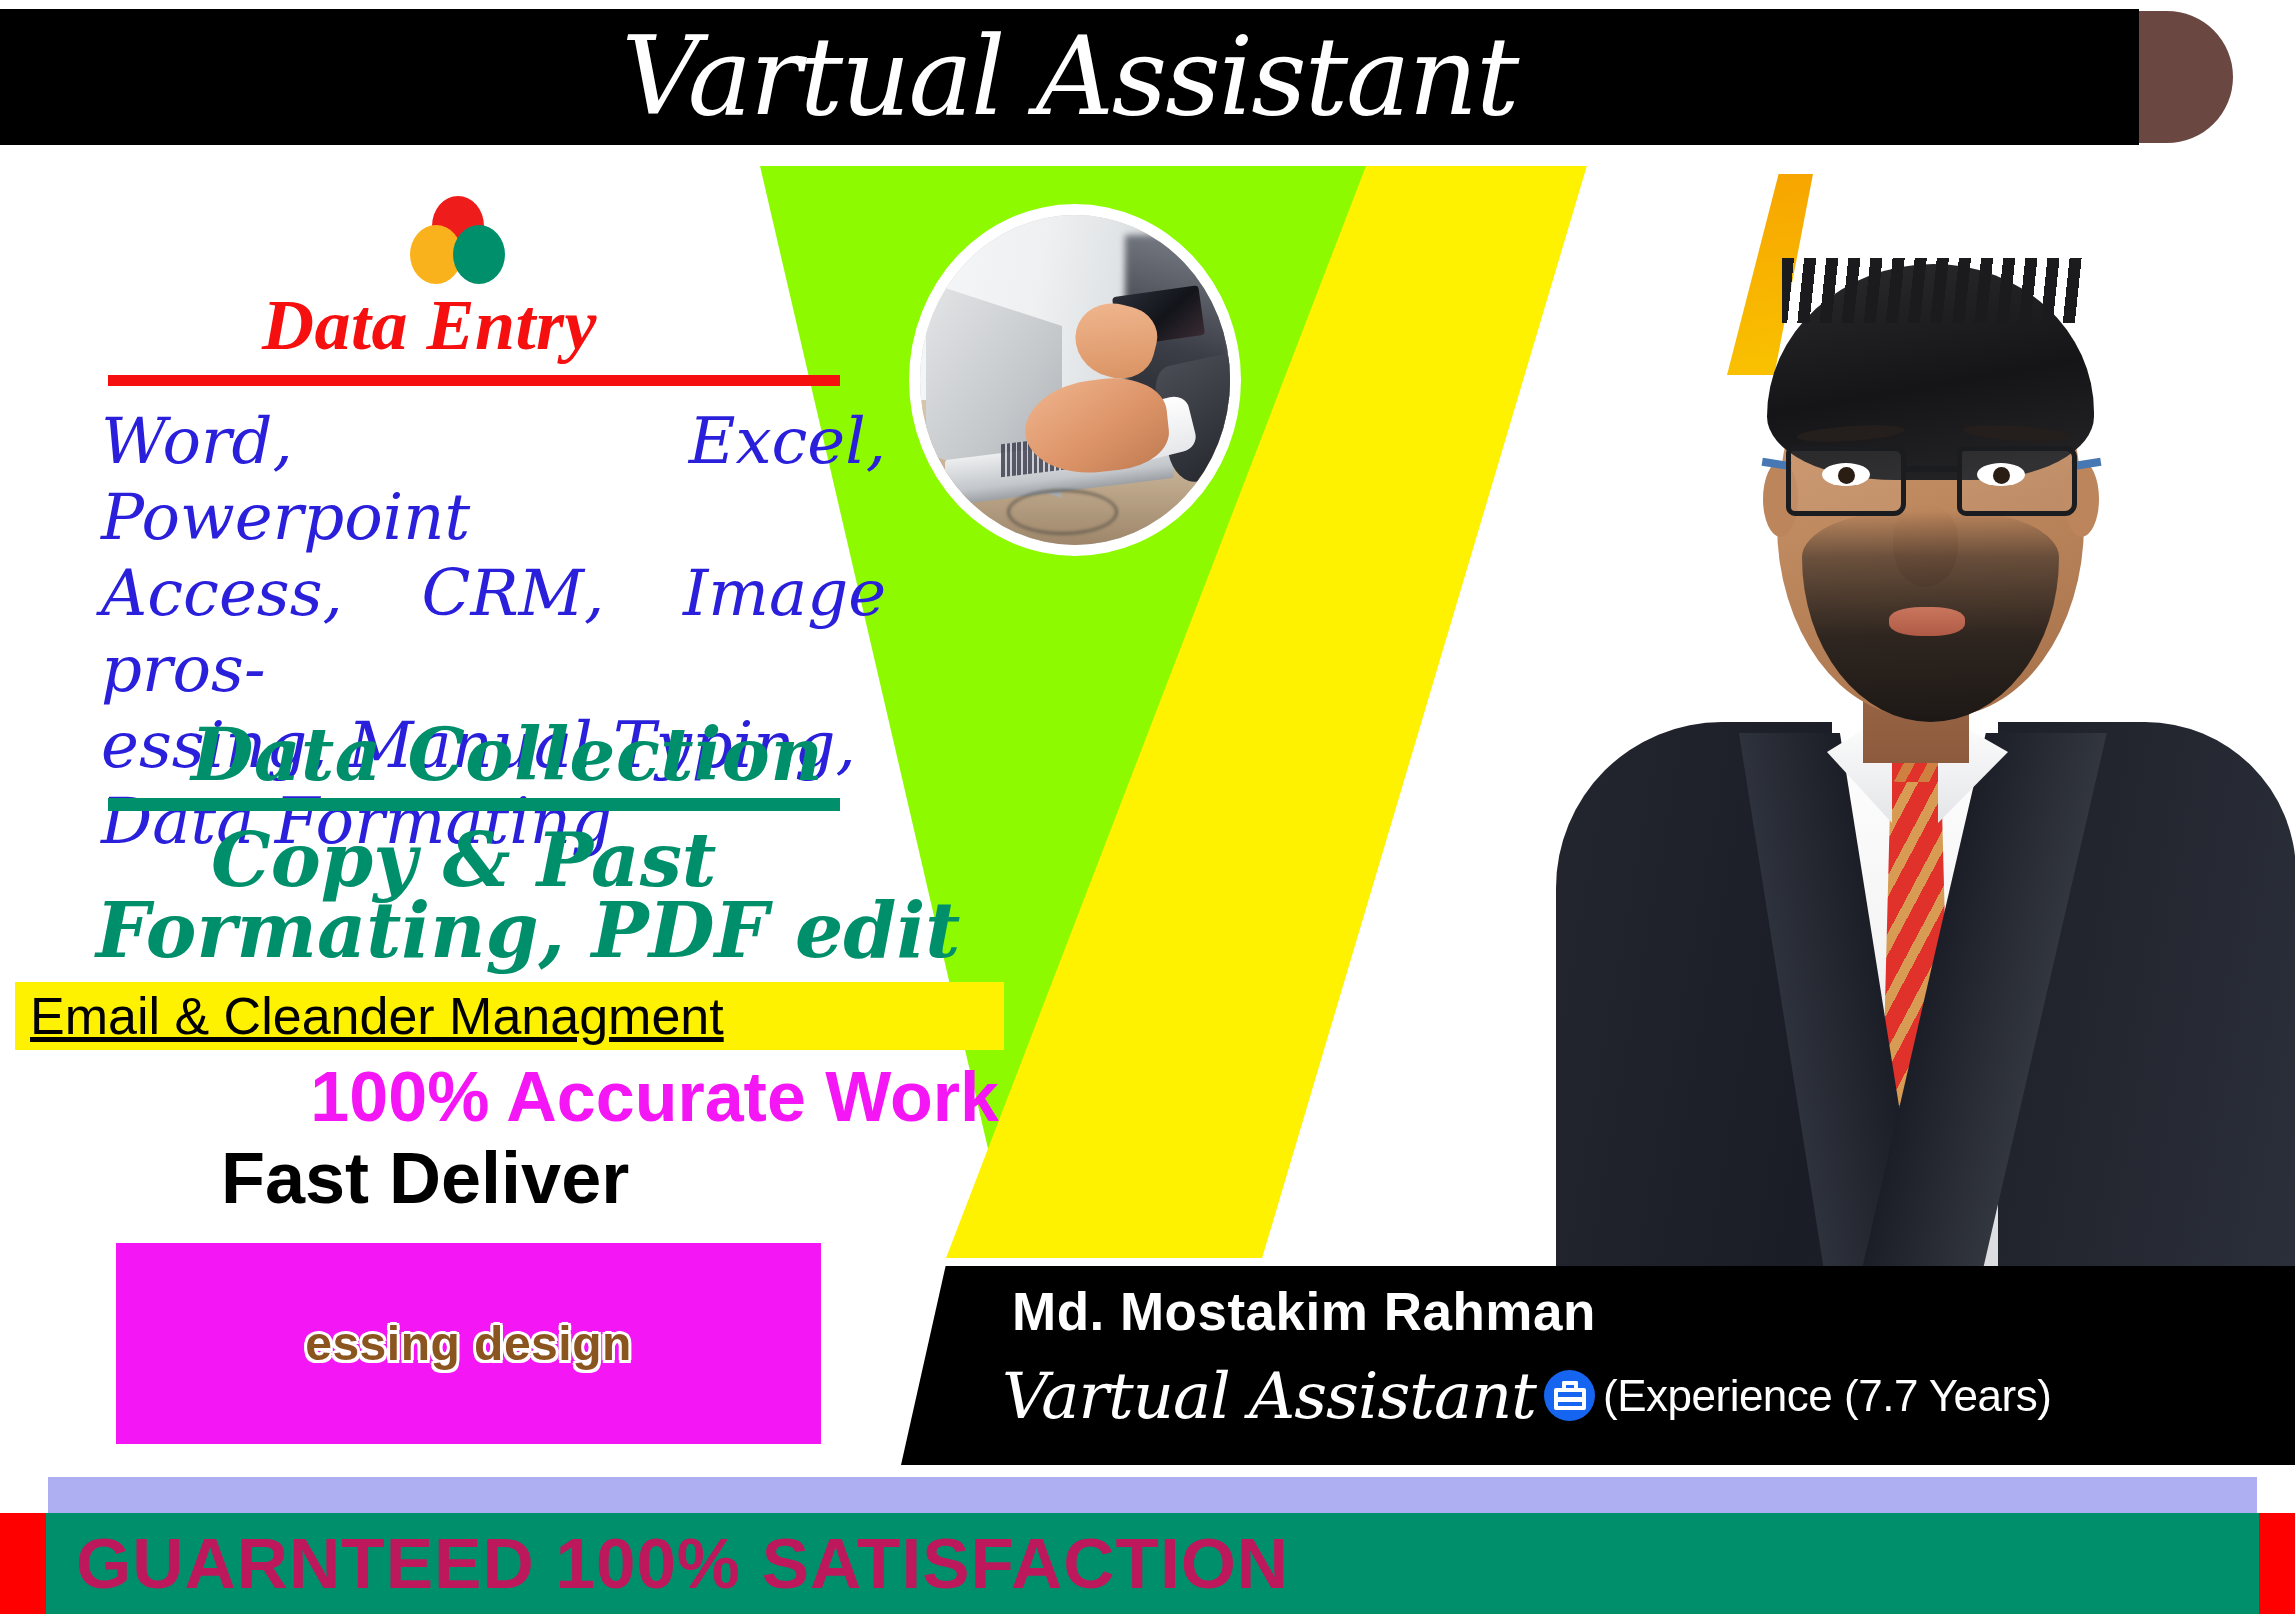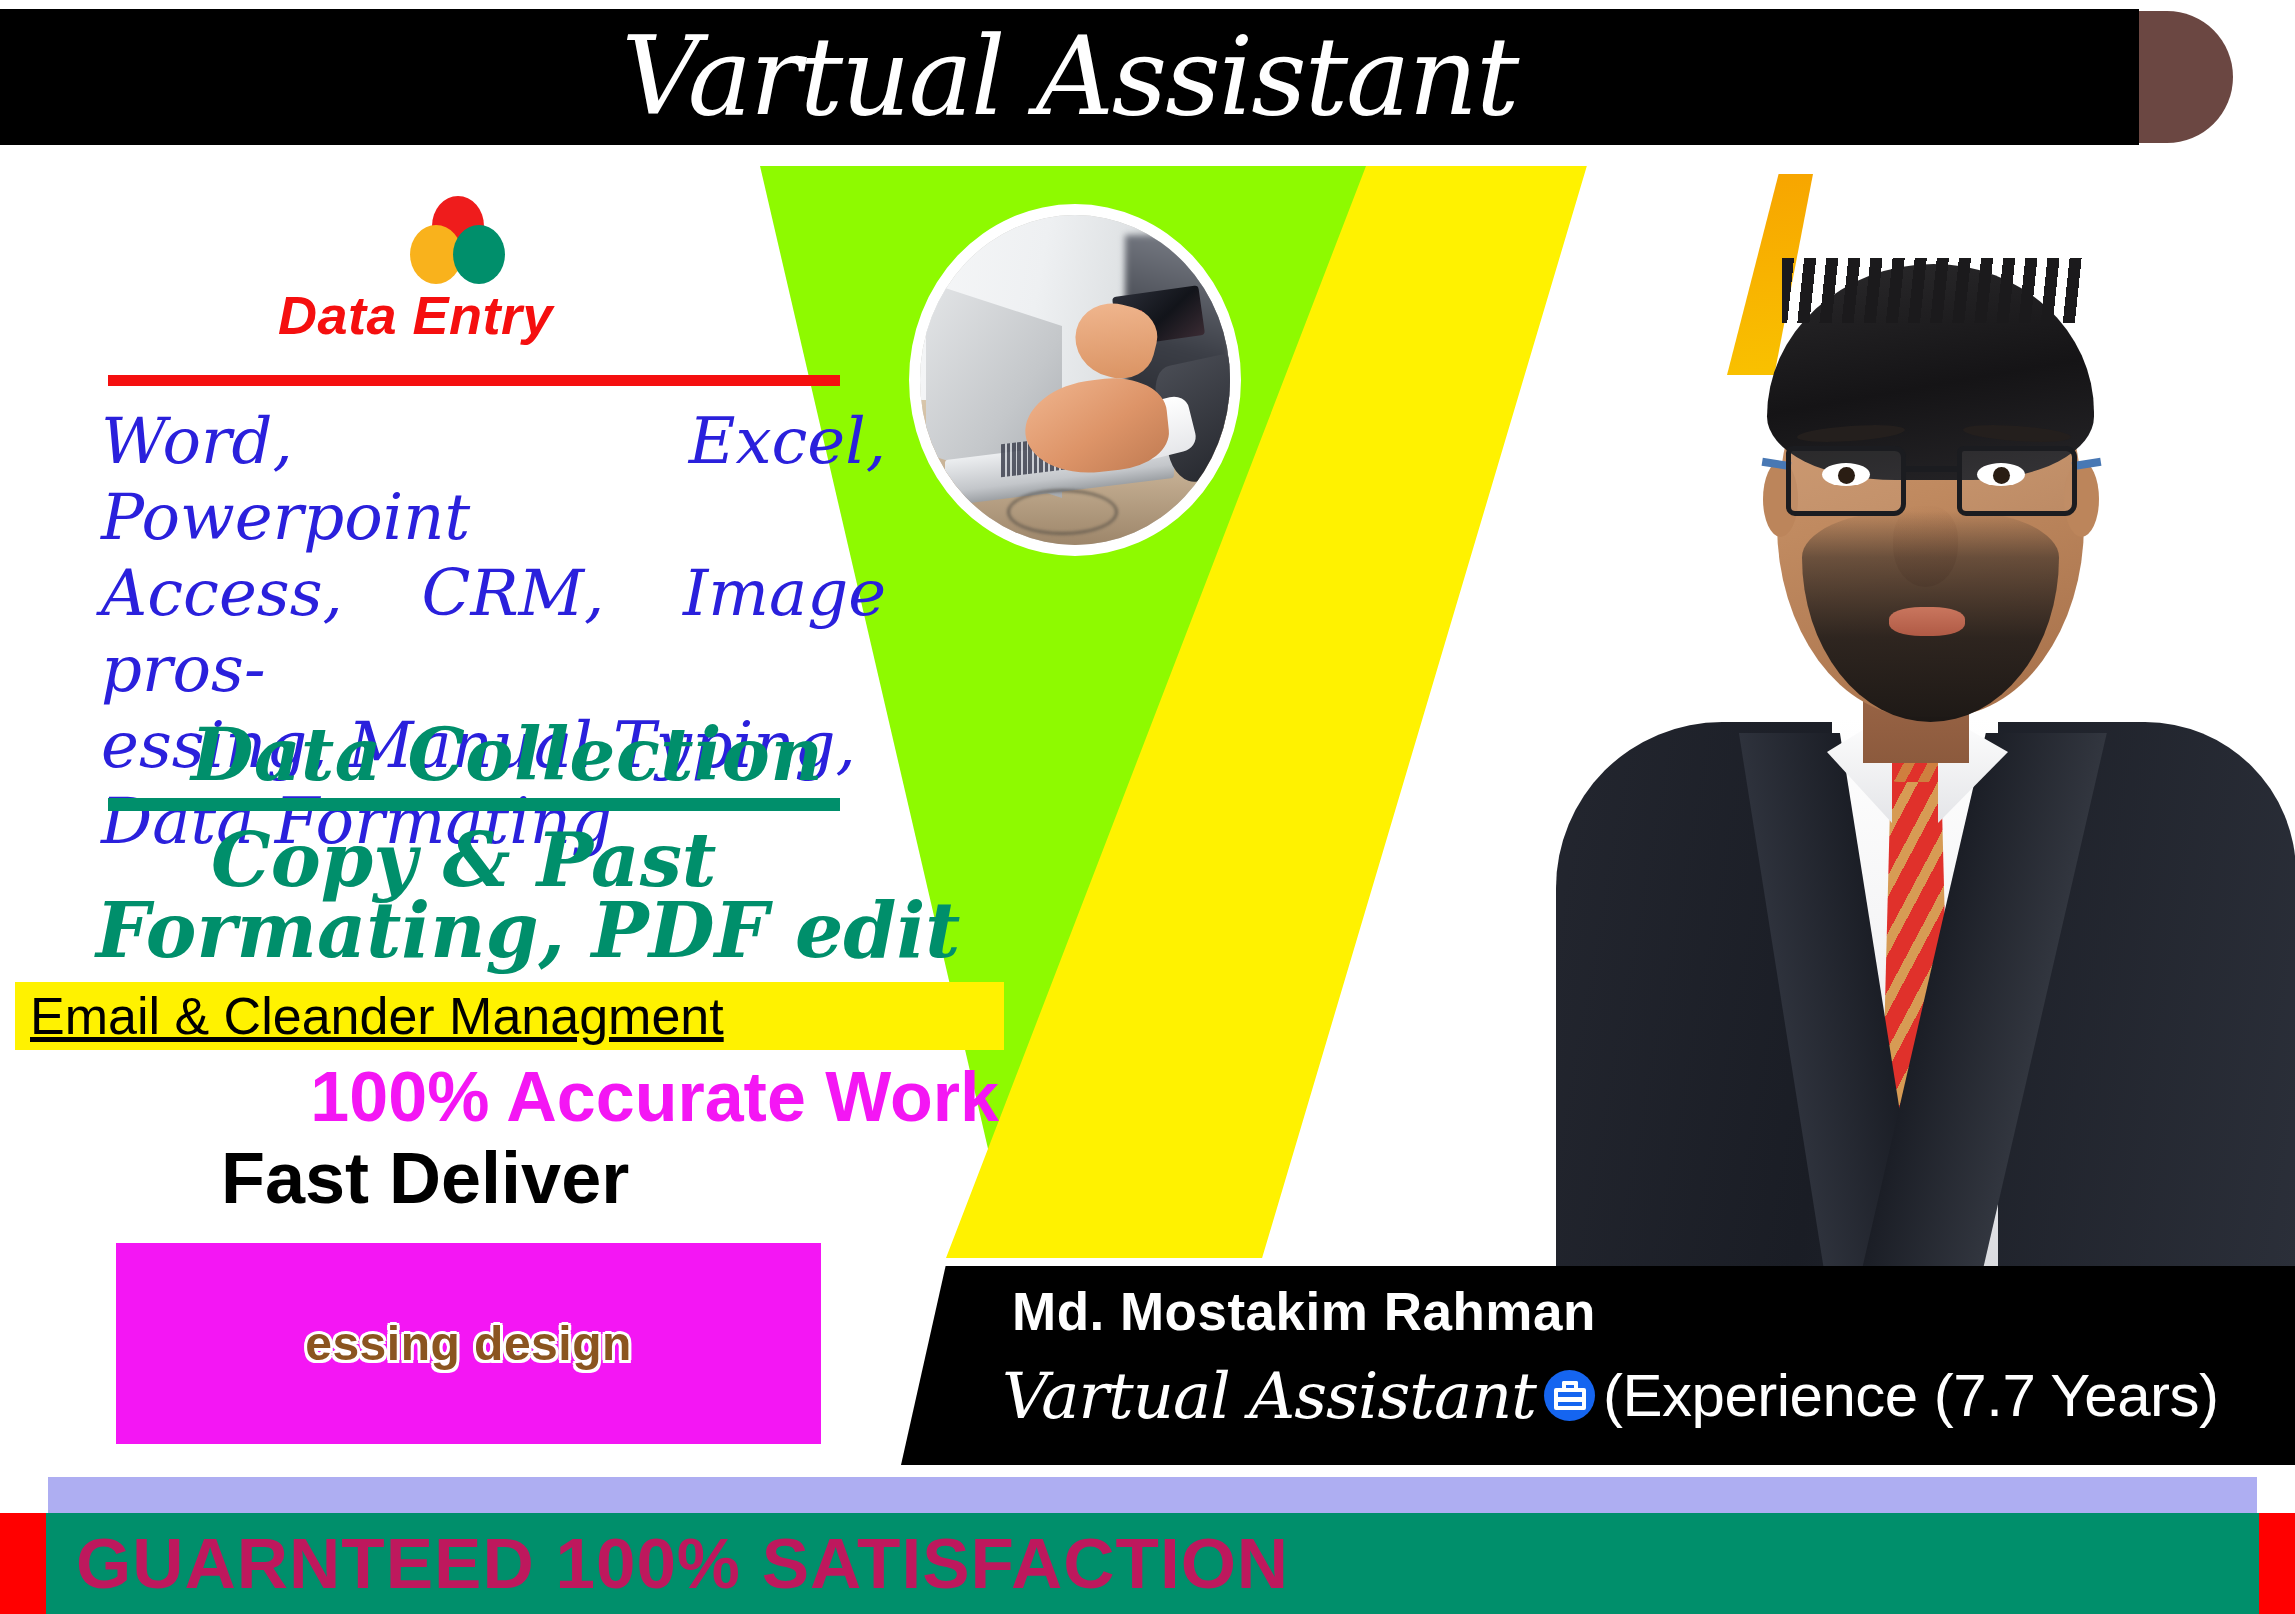--- a/index.html
+++ b/index.html
@@ -359,42 +359,42 @@
     border: 4px solid #ffffff;
     border-bottom: none;
     border-radius: 2px 2px 0 0;
   }
   #briefcase-badge .latch {
     position: absolute; left: 13.6px; top: 27px;
     width: 24px; height: 4.5px; background: #ffffff;
   }
   #exp-text {
     color: #ffffff;
-    font-size: 60px; font-weight: 400;
+    font-size: 44px; font-weight: 400;
     white-space: nowrap;
     letter-spacing: -0.5px;
   }
 
   
   #logo-dots {
     position: absolute; left: 403px; top: 196px;
     width: 121px; height: 86px; z-index: 10;
   }
   #logo-dots .dot { position: absolute; border-radius: 50%; }
   #logo-dots .dot.red    { left: 29px;  top: 0;   width: 52px; height: 60px; background: #EF1C1C; }
   #logo-dots .dot.orange { left: 7px;  top: 29px; width: 52px; height: 59px; background: #F9B21C; }
   #logo-dots .dot.teal   { left: 50px; top: 29px; width: 52px; height: 59px; background: #008F6B; }
 
   #data-entry-title {
-    position: absolute; left: 278px; top: 284px;
+    position: absolute; left: 262px; top: 284px;
     width: 453px; height: 65px;
     color: #F50F0F;
-    font-family: Liberation Sans, sans-serif;
+    font-family: Liberation Serif, serif;
     font-style: italic; font-weight: 700;
-    font-size: 54px;
+    font-size: 72px;
     letter-spacing: 0.5px;
     white-space: nowrap;
     z-index: 10;
   }
   #data-entry-rule {
     position: absolute; left: 108px; top: 375px;
     width: 732px; height: 11px;
     background: #F50F0F; z-index: 10;
   }
 

